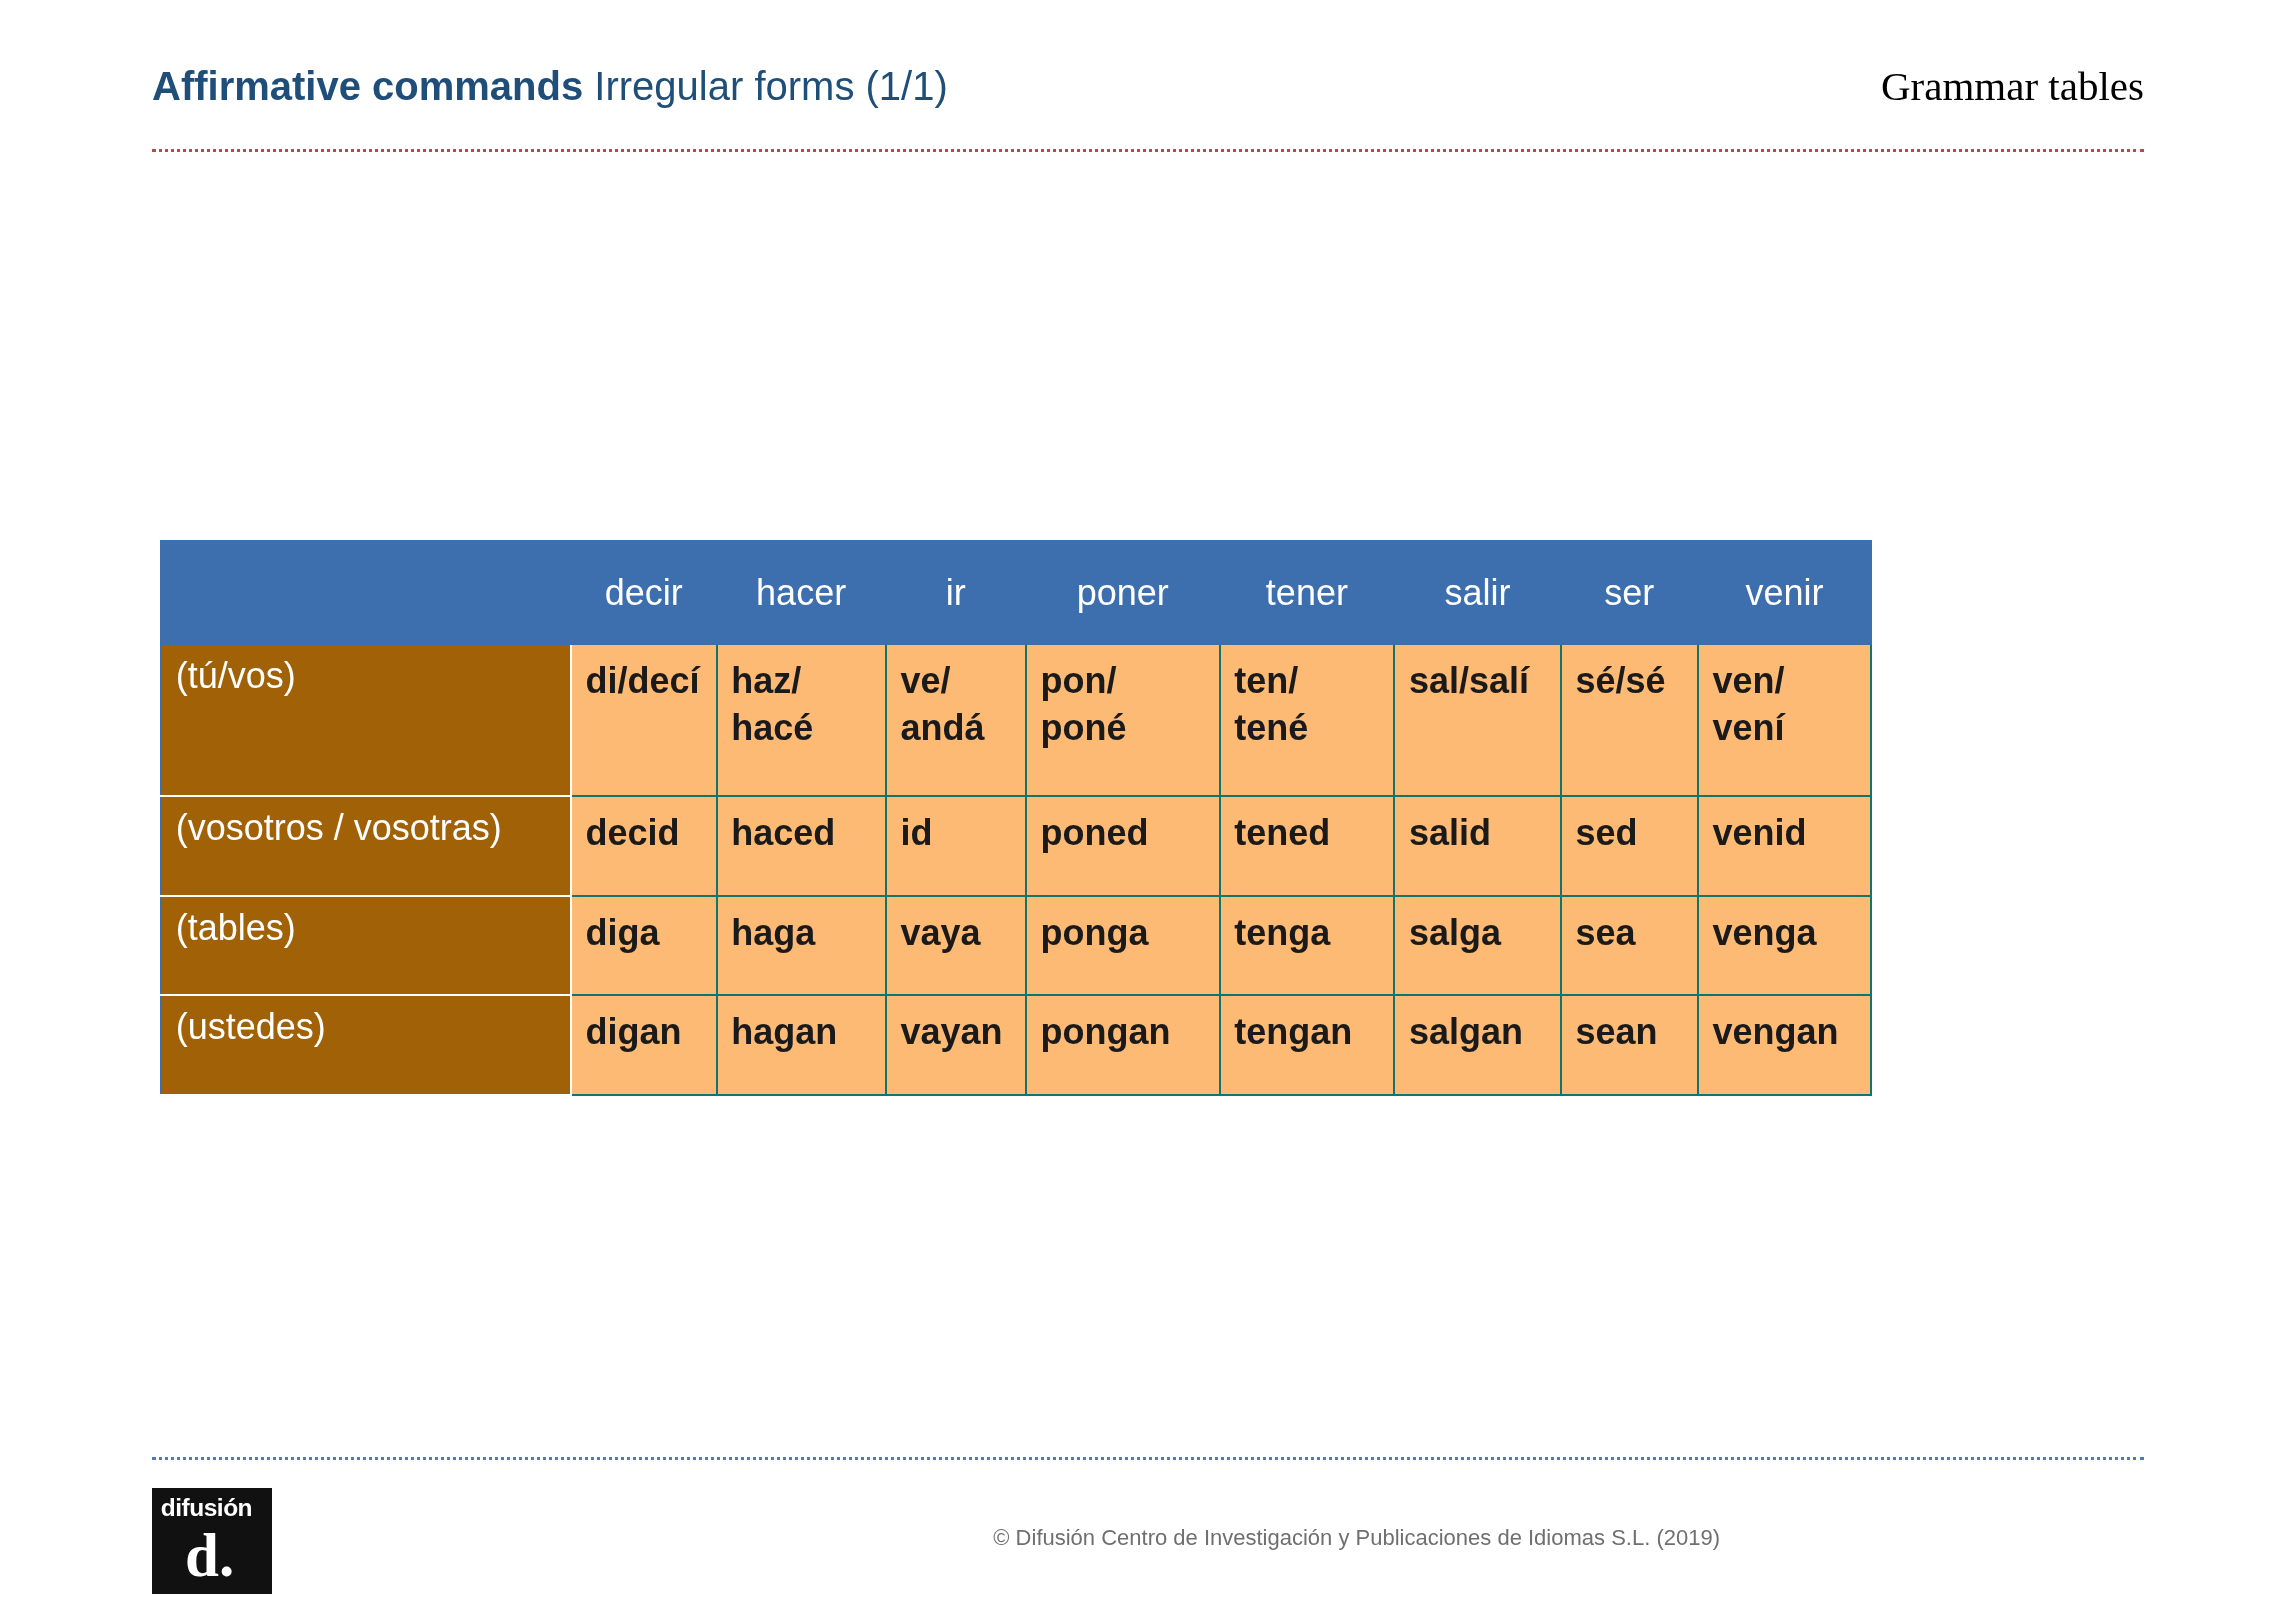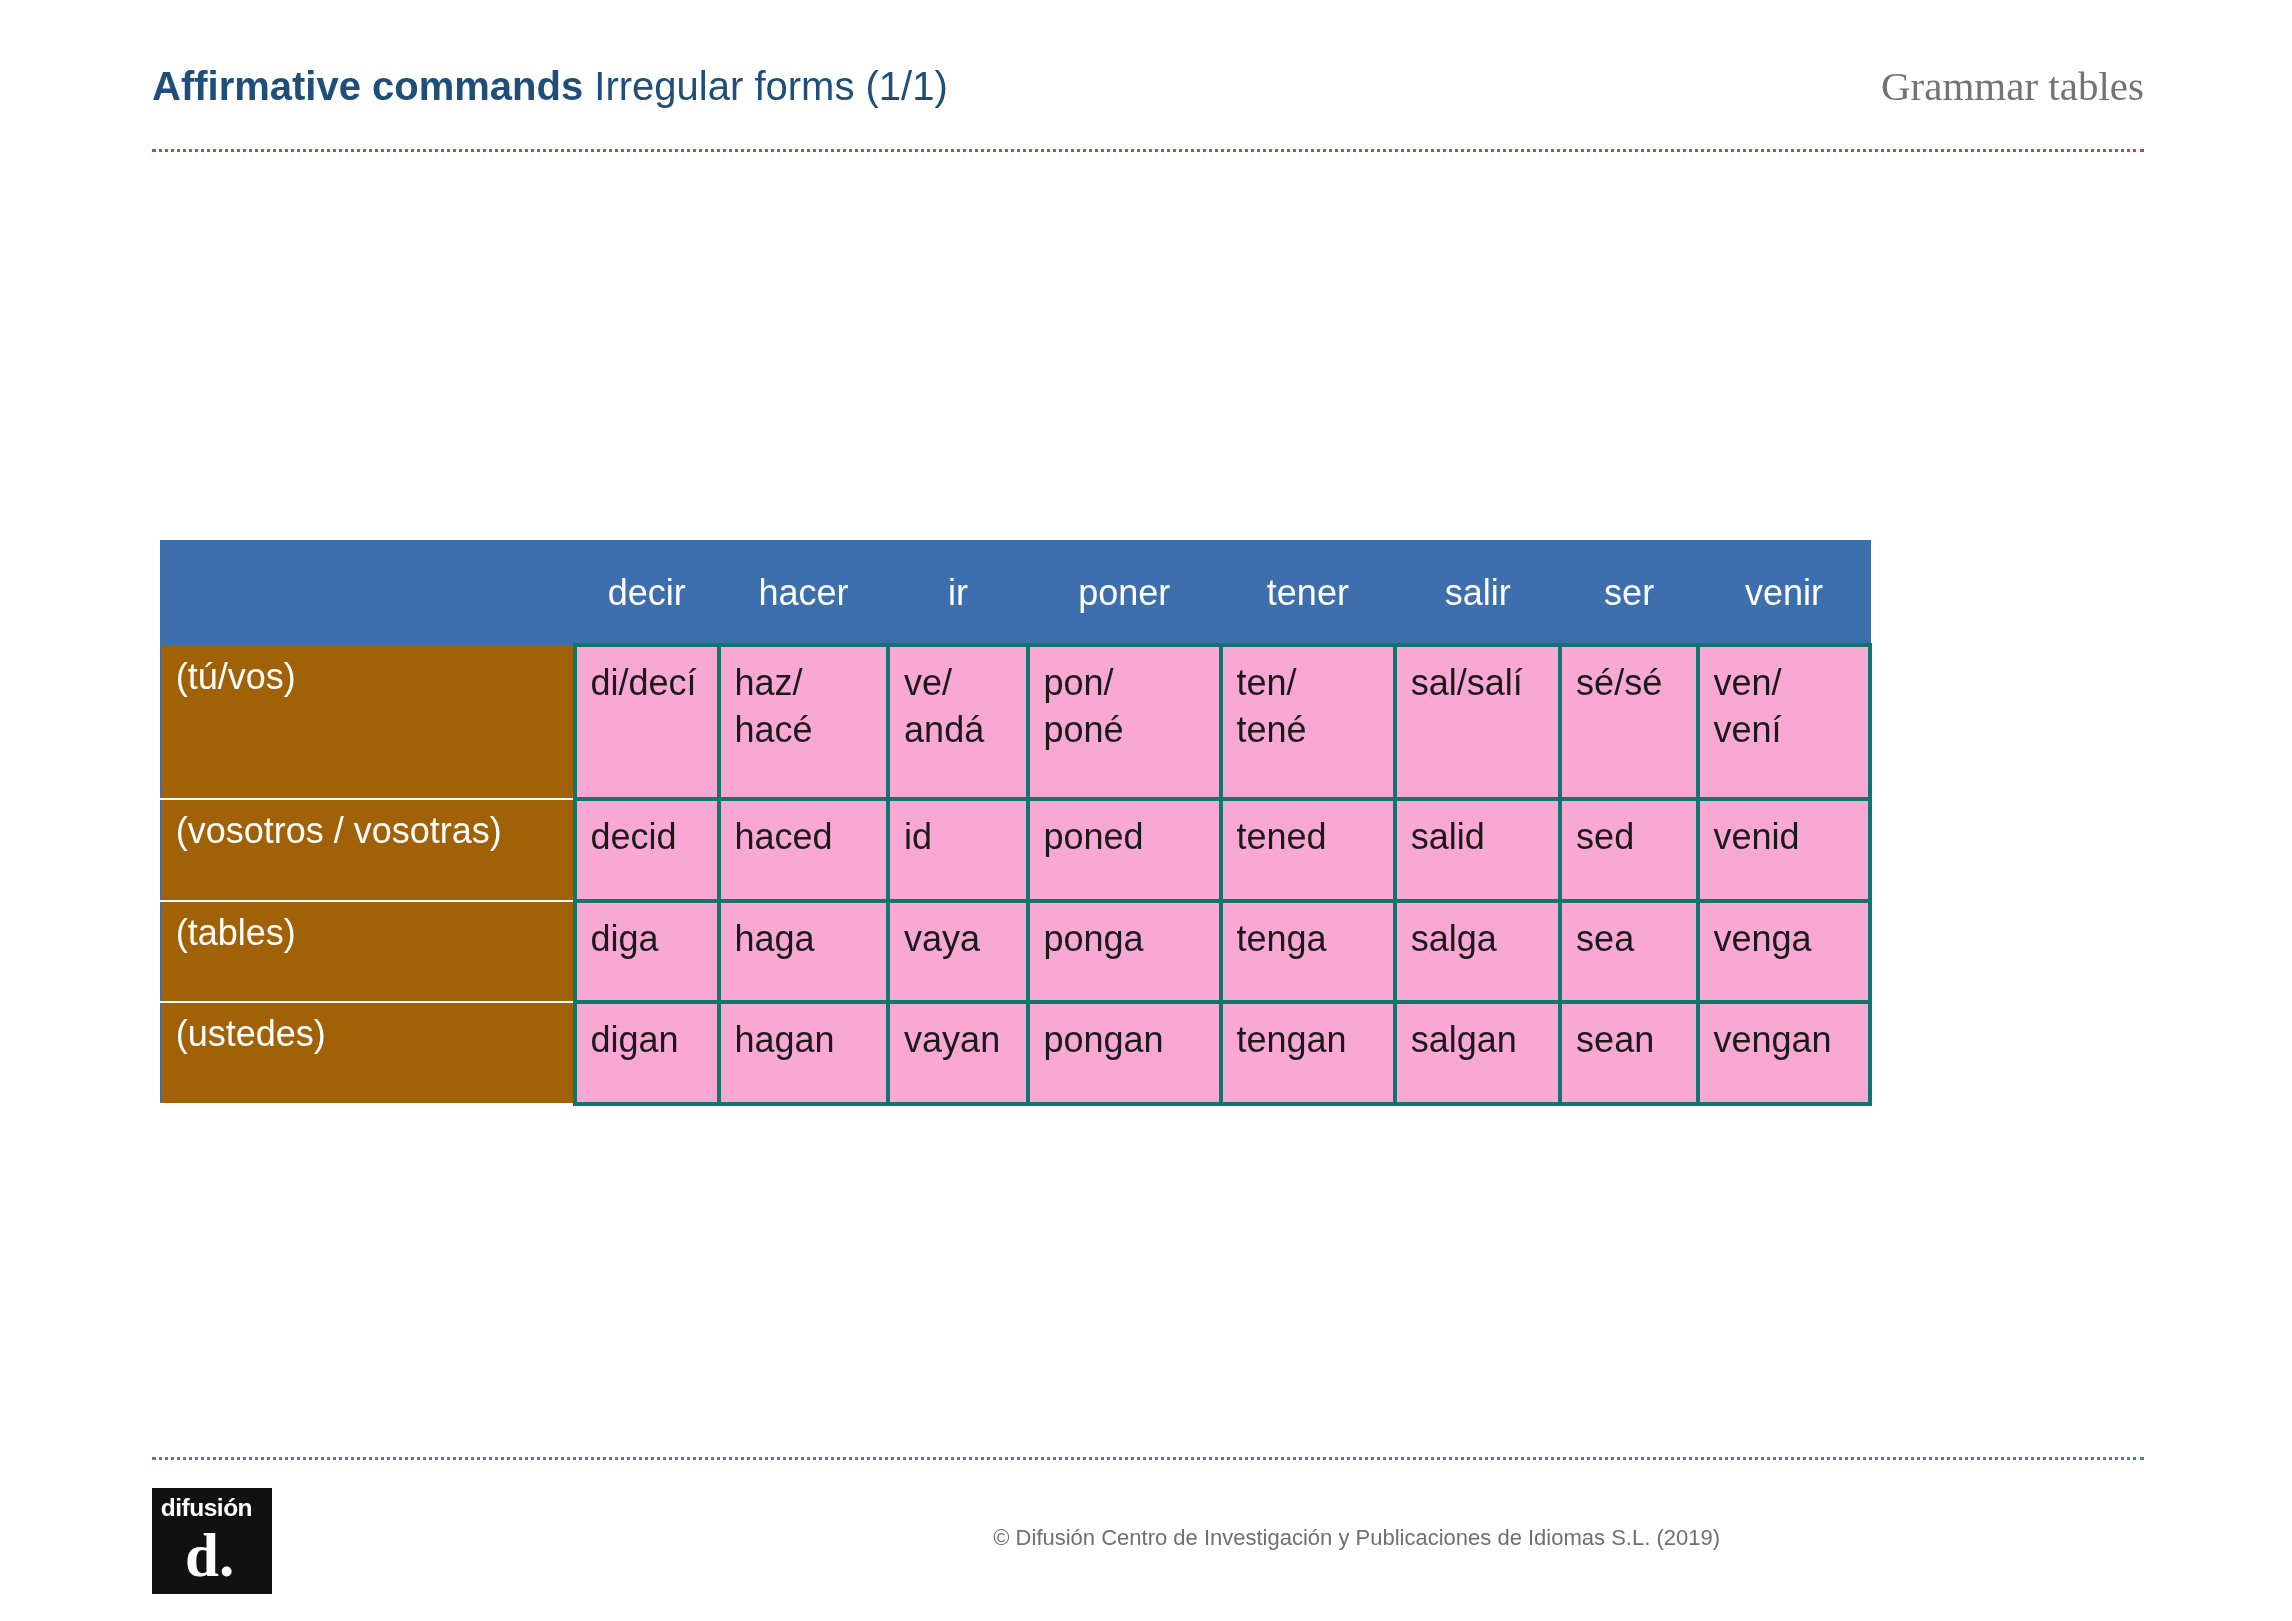--- a/index.html
+++ b/index.html
@@ -47,21 +47,21 @@
     font-weight: normal;
     color: #1F4E79;
   }
   .header-right {
     position: absolute;
     right: 0;
     top: 0;
     font-family: "Liberation Serif", serif;
     font-size: 41px;
     line-height: 51px;
-    color: #737373;
+    color: #000000;
     white-space: nowrap;
   }
   .dotted-rule {
     position: absolute;
     left: 152px;
     width: 1992px;
     height: 0;
     border-top: 3.9px dotted #B94A48;
   }
   .dotted-rule.top { top: 149px; }
@@ -109,24 +109,25 @@
   table.grammar td.rowlabel {
     background: #a16207;
     color: #ffffff;
     padding: 9.8px 0 9.8px 13.7px;
     border: 2px solid #ffffff;
     border-left: 2px solid #3D6FAF;
     font-size: 36px;
     white-space: nowrap;
   }
   table.grammar td.cell {
-    background: #f9a8d4;
+    background: #fdba74;
     padding: 11.8px 13.7px 13.7px 13.7px;
-    border: 4px solid #0f766e;
+    border: 2px solid #0f766e;
     line-height: 1.32;
+    font-weight: bold;
   }
   .col-label { width: 446px; }
   .col-decir { width: 145px; }
   .col-hacer { width: 186px; }
   .col-ir    { width: 143px; }
   .col-poner { width: 211px; }
   .col-tener { width: 188px; }
   .col-salir { width: 174px; }
   .col-ser   { width: 145px; }
   .col-venir { width: 181px; }

